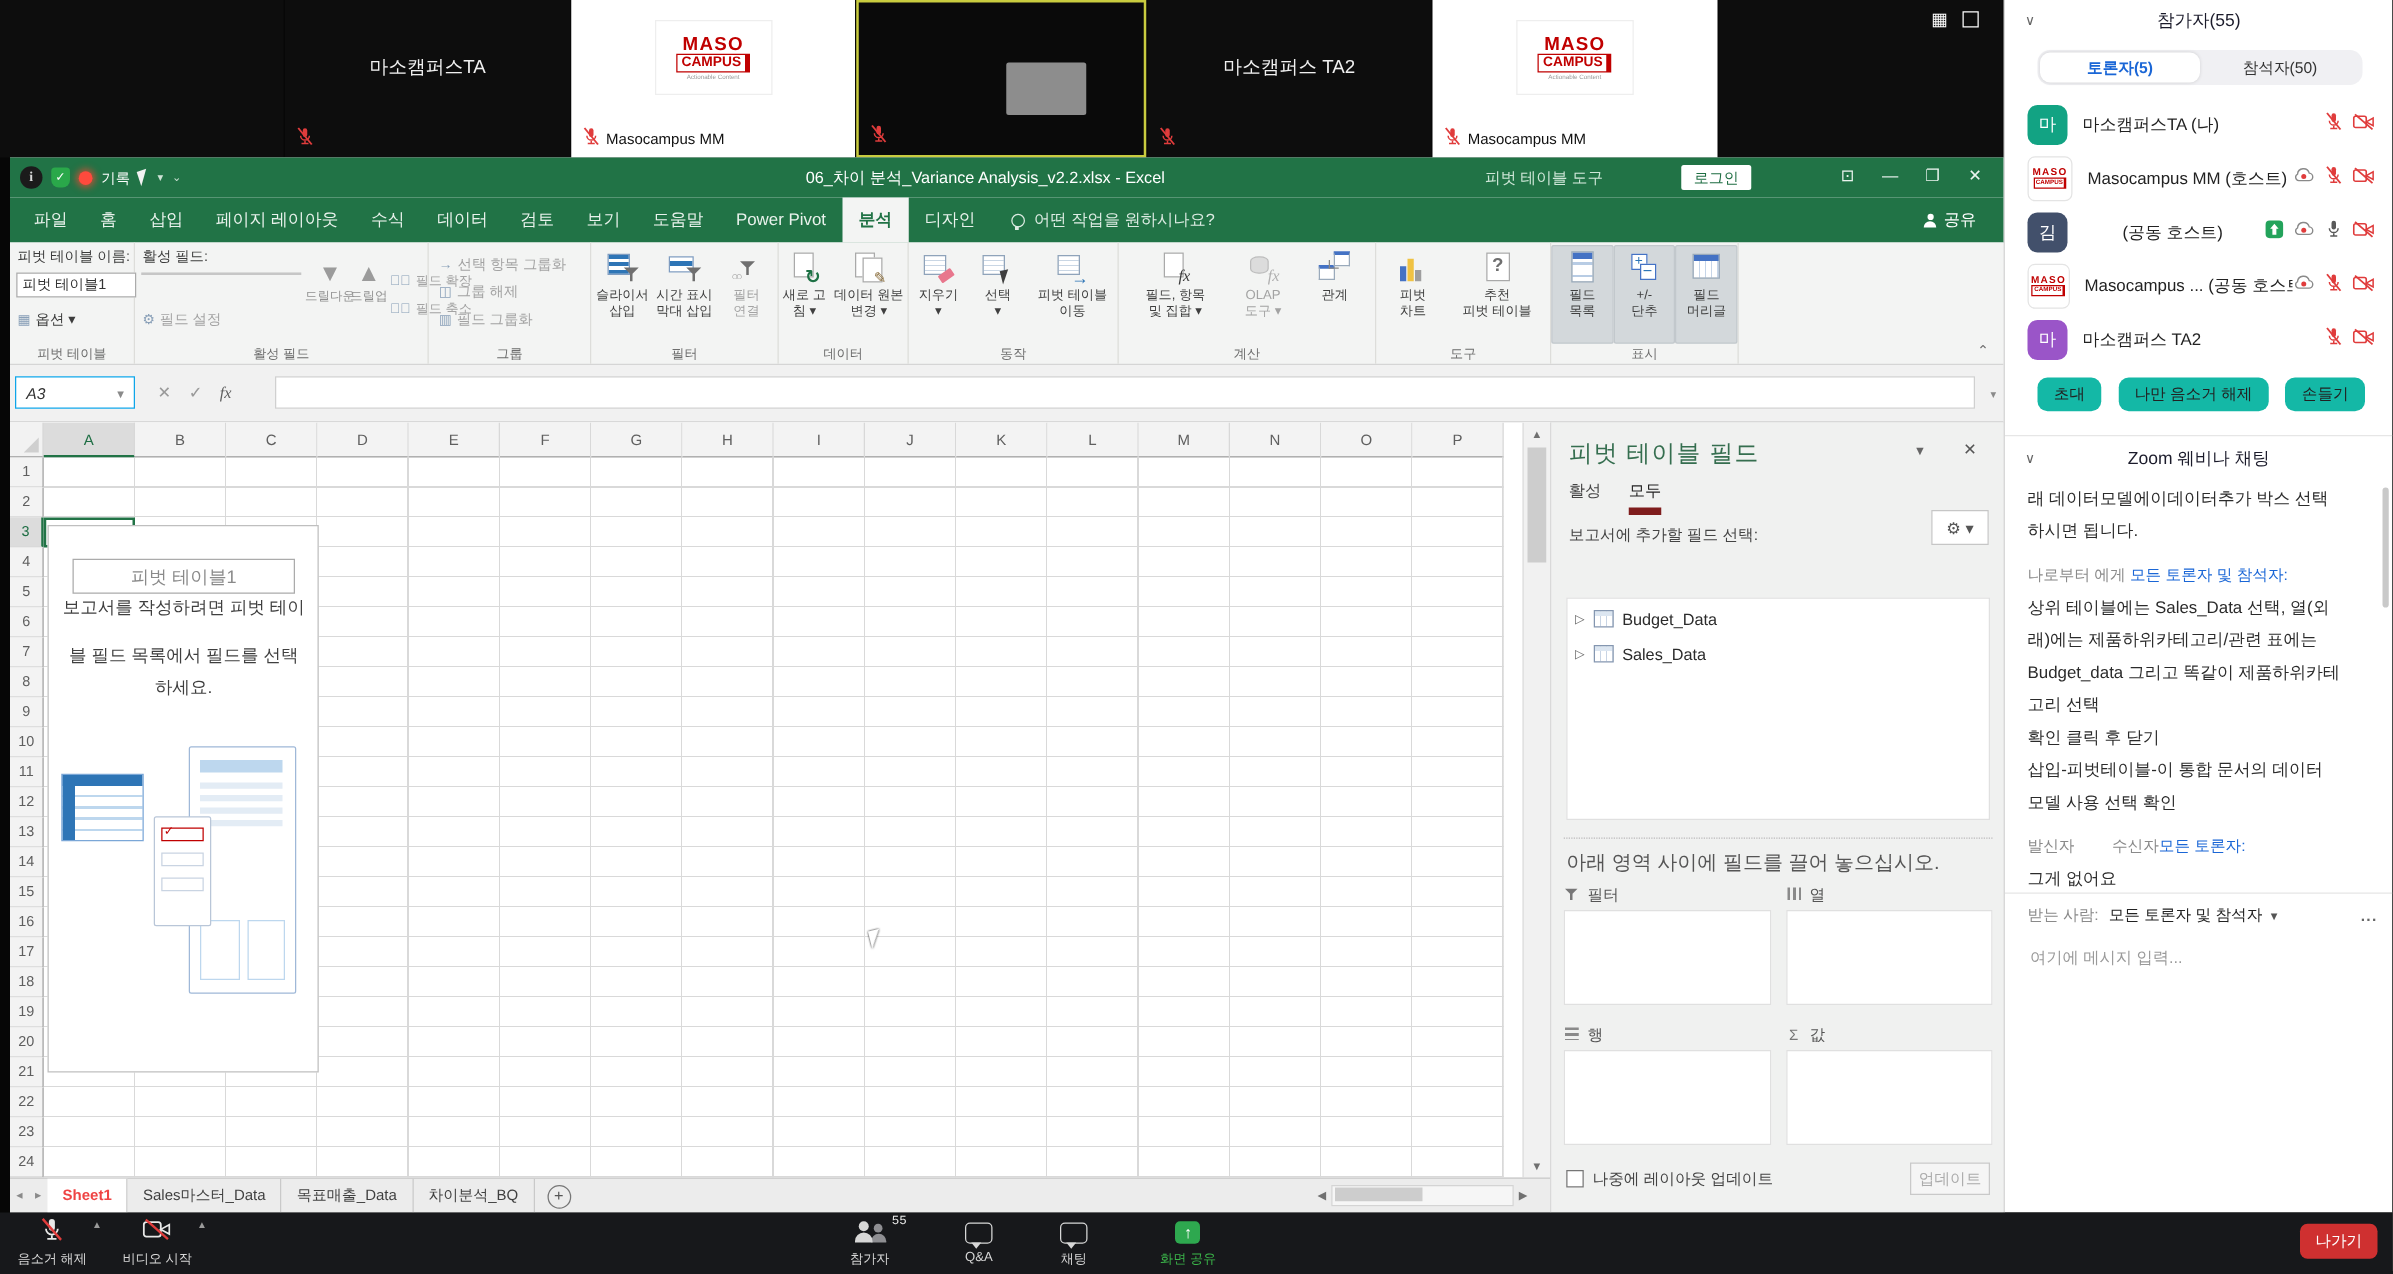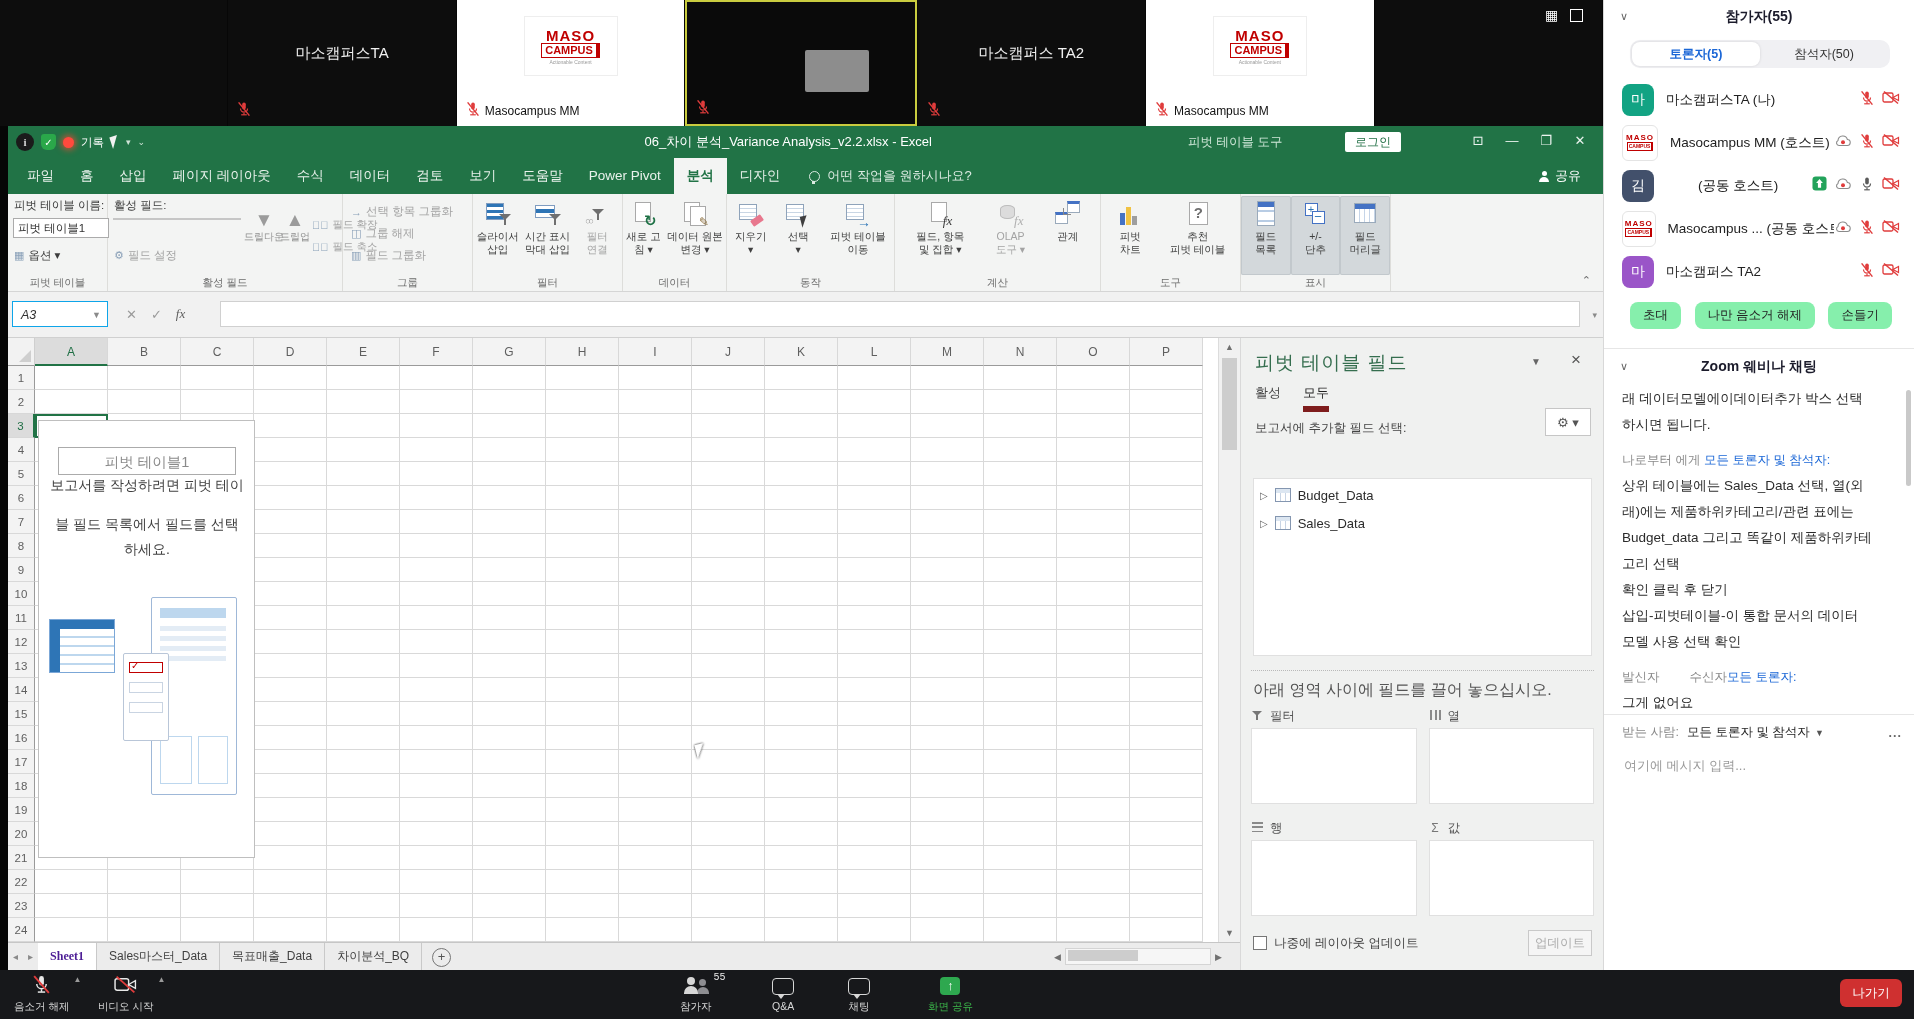--- a/index.html
+++ b/index.html
@@ -146,21 +146,21 @@
   .phchk{position:absolute;left:0;top:56px;width:44px;height:86px;background:#fff;border:1.5px solid #b9c6d8;border-radius:2px;}
   .phchk .row{position:absolute;left:5px;width:32px;height:9px;border:1px solid #c9d4e2;}
   .phchk .row.on{border-color:#c00000;}
   .phchk .row.on::after{content:"✓";position:absolute;left:1px;top:-3px;color:#c00000;font-size:10px;}
   .curso{position:absolute;left:688px;top:406px;width:0;height:0;border-left:9px solid #fff;border-bottom:14px solid transparent;filter:drop-shadow(0 0 1px #000);transform:rotate(-14deg);}
 
   
   .sheetrow{position:absolute;left:0;top:816px;width:1232px;height:28px;background:#ececec;border-top:1px solid #c6c6c6;box-sizing:border-box;font-size:12px;display:flex;align-items:stretch;}
   .tabnav{color:#8a8a8a;font-size:10px;line-height:27px;padding:0 5px;}
   .stab{padding:0 12px;line-height:27px;color:#3f3f3f;border-right:1px solid #c9c9c9;white-space:nowrap;}
-  .stab.sel{background:#fff;color:#4c1d95;font-weight:bold;font-family:Liberation Serif, serif;}
+  .stab.sel{background:#fff;color:#ef4444;font-weight:bold;}
   .addsheet{width:17px;height:17px;border:1px solid #767676;border-radius:50%;color:#555;text-align:center;line-height:15px;font-size:13px;margin:5px 0 0 10px;}
   .hscroll{position:absolute;right:14px;top:5px;width:176px;height:17px;display:flex;align-items:center;}
   .hscroll .ar{color:#707070;font-size:9px;padding:0 4px;}
   .htrack{flex:1;height:15px;background:#f6f6f6;border:1px solid #d4d4d4;position:relative;}
   .hthumb{position:absolute;left:2px;top:1px;width:70px;height:11px;background:#cdcdcd;}
 
   
   .pane{position:absolute;left:1232px;top:212px;width:363px;height:632px;background:#f0f1f0;border-left:1px solid #d9d9d9;box-sizing:border-box;}
   .pane-title{position:absolute;left:14px;top:12px;font-size:19px;color:#356e4f;letter-spacing:1px;}
   .pane-dd{position:absolute;right:62px;top:18px;color:#666;font-size:10px;}
@@ -188,32 +188,32 @@
   .fnlm::before{content:"";position:absolute;left:0;top:1px;border-left:5px solid transparent;border-right:5px solid transparent;border-top:5px solid #777;}
   .fnlm::after{content:"";position:absolute;left:4px;top:5px;width:2px;height:5px;background:#777;}
   .colsbars{display:inline-block;width:11px;height:10px;background:repeating-linear-gradient(to right,#8a8a8a 0 2px,transparent 2px 4.5px);}
   .rowbars{display:inline-block;width:11px;height:10px;background:repeating-linear-gradient(to bottom,#8a8a8a 0 2px,transparent 2px 4.5px);}
   .deferrow{position:absolute;left:12px;bottom:14px;width:339px;display:flex;align-items:center;font-size:12.5px;color:#444;}
   .cbx{width:12px;height:12px;background:#fff;border:1px solid #767676;margin-right:7px;}
   .updbtn{margin-left:auto;width:62px;height:24px;border:1px solid #c9c9c9;background:#f5f5f5;color:#ababab;font-size:12.5px;text-align:center;line-height:24px;}
 
   
   .sidebar{position:absolute;left:1603px;top:0;width:311px;height:970px;background:#fff;border-left:1px solid #d8d8d8;box-sizing:border-box;}
-  .shead{position:absolute;left:0;top:8px;width:100%;text-align:center;font-size:14px;font-weight:bold;color:#1b1b2b;}
+  .shead{position:absolute;left:0;top:8px;width:100%;text-align:center;font-size:14px;font-weight:normal;color:#1b1b2b;}
   .chev{position:absolute;left:16px;top:10px;color:#666;font-size:11px;}
   .ptabs{position:absolute;left:26px;top:40px;width:260px;height:28px;background:#f0f0f3;border-radius:10px;display:flex;padding:2px;box-sizing:border-box;}
   .pt{flex:1;border-radius:8px;text-align:center;font-size:12.5px;line-height:24px;color:#333;}
   .pt.sel{background:#fff;color:#1a66d6;font-weight:bold;box-shadow:0 0 3px rgba(0,0,0,.12);}
   .prows{position:absolute;left:0;top:78px;width:100%;}
   .prow{display:flex;align-items:center;height:43px;padding:0 14px 0 18px;box-sizing:border-box;}
   .pav{width:32px;height:32px;border-radius:8px;color:#fff;font-size:14px;display:flex;align-items:center;justify-content:center;flex:none;}
   .pname{margin-left:12px;font-size:13.5px;color:#222;white-space:nowrap;overflow:hidden;}
   .picos{margin-left:auto;display:flex;align-items:center;gap:7px;}
   .pbtns{position:absolute;left:26px;top:302px;width:262px;display:flex;justify-content:space-between;}
-  .pbtn{background:#86efac;border-radius:8px;font-size:12.5px;color:#222;line-height:27px;padding:0 13px;white-space:nowrap;}
+  .pbtn{background:#14b8a6;border-radius:8px;font-size:12.5px;color:#222;line-height:27px;padding:0 13px;white-space:nowrap;}
   .sdiv{position:absolute;left:0;width:100%;border-top:1px solid #e6e6e6;}
   .chatlog{position:absolute;left:18px;top:386px;width:282px;}
   .cline{font-size:13.5px;line-height:26px;color:#2b2b2b;white-space:pre-wrap;}
   .cline.meta{margin-top:9px;}
   .cg{color:#8a8a8a;font-size:12.5px;}
   .cb{color:#1a66d6;font-size:12.5px;}
   .sscroll{position:absolute;right:3px;top:390px;width:5px;height:96px;background:#c9c9c9;border-radius:3px;}
   .torow{position:absolute;left:18px;top:724px;width:280px;display:flex;align-items:center;font-size:12.5px;}
   .tolabel{color:#8a8a8a;margin-right:8px;}
   .toval{color:#222;}

